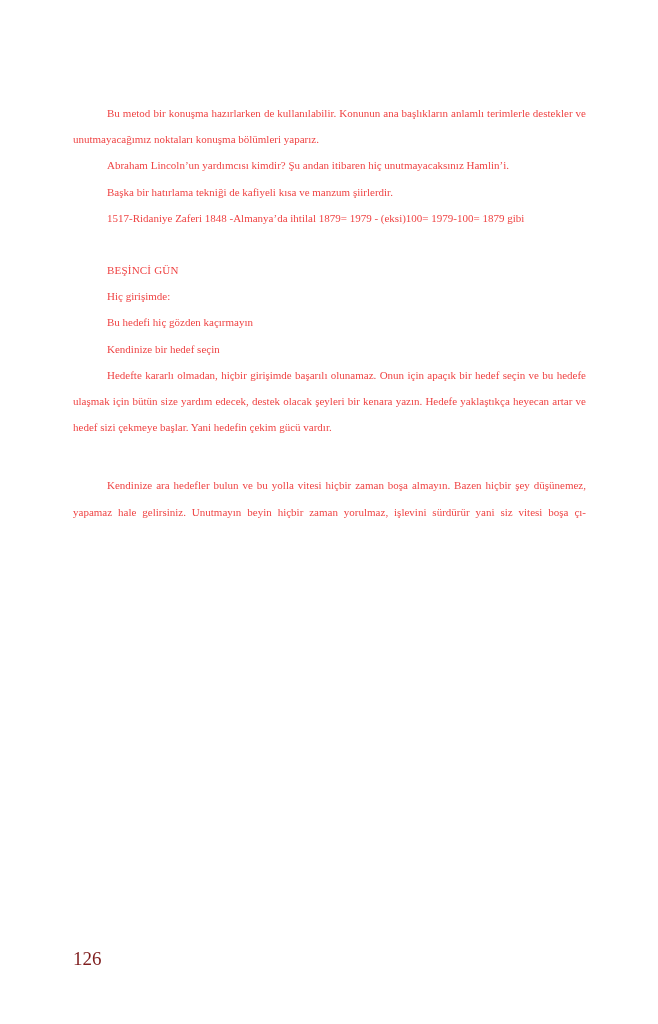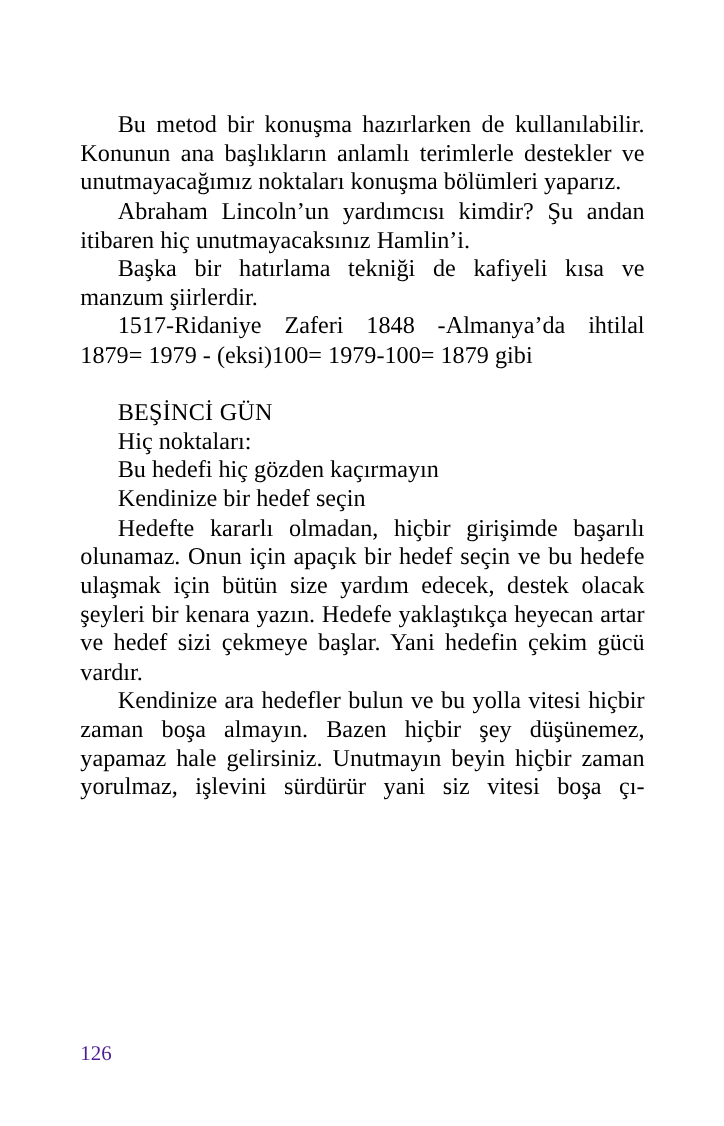--- a/index.html
+++ b/index.html
@@ -12,67 +12,68 @@
     height: 1024px;
     position: relative;
     overflow: hidden;
   }
   .page {
     position: absolute;
     left: 73px;
     top: 100px;
     width: 513px;
     font-family: "Liberation Serif", "DejaVu Serif", serif;
-    font-size: 22px;
+    font-size: 11px;
     line-height: 26.2px;
-    color: #000000;
+    color: #ef4444;
   }
   .p {
     margin: 0;
     text-align: justify;
     text-indent: 34px;
     hyphens: manual;
   }
   .p.last-justified {
     text-align-last: justify;
+    margin-top: 32px;
   }
   .gap {
     height: 26px;
   }
   .heading {
     margin: 0;
     text-indent: 34px;
     letter-spacing: 0.2px;
   }
   .line {
     margin: 0;
     text-indent: 34px;
   }
   .page-number {
     position: absolute;
     left: 73px;
     top: 948px;
     font-family: "Liberation Serif", "DejaVu Serif", serif;
     font-size: 19px;
-    color: #4c1d95;
+    color: #7f1d1d;
   }
 </style>
 </head>
 <body>
 
 <div class="page">
   <p class="p">Bu metod bir konuşma hazırlarken de kullanılabilir. Konunun ana başlıkların anlamlı terimlerle destekler ve unutmayacağımız noktaları ko­nuşma bölümleri yaparız.</p>
   <p class="p">Abraham Lincoln’un yardımcısı kimdir? Şu andan itibaren hiç unut­mayacaksınız Hamlin’i.</p>
   <p class="p">Başka bir hatırlama tekniği de kafiyeli kısa ve manzum şiirlerdir.</p>
   <p class="p">1517-Ridaniye Zaferi 1848 -Almanya’da ihtilal 1879= 1979 - (ek­si)100= 1979-100= 1879 gibi</p>
 
   <div class="gap"></div>
 
   <p class="heading">BEŞİNCİ GÜN</p>
-  <p class="line">Hiç noktaları:</p>
+  <p class="line">Hiç girişimde:</p>
   <p class="line">Bu hedefi hiç gözden kaçırmayın</p>
   <p class="line">Kendinize bir hedef seçin</p>
 
   <p class="p">Hedefte kararlı olmadan, hiçbir girişimde başarılı olunamaz. Onun için apaçık bir hedef seçin ve bu hedefe ulaşmak için bütün size yardım edecek, destek olacak şeyleri bir kenara yazın. Hedefe yaklaştıkça heye­can artar ve hedef sizi çekmeye başlar. Yani hedefin çekim gücü vardır.</p>
   <p class="p last-justified">Kendinize ara hedefler bulun ve bu yolla vitesi hiçbir zaman boşa al­mayın. Bazen hiçbir şey düşünemez, yapamaz hale gelirsiniz. Unutmayın beyin hiçbir zaman yorulmaz, işlevini sürdürür yani siz vitesi boşa çı-</p>
 </div>
 
 <div class="page-number">126</div>
 
 </body></html>

